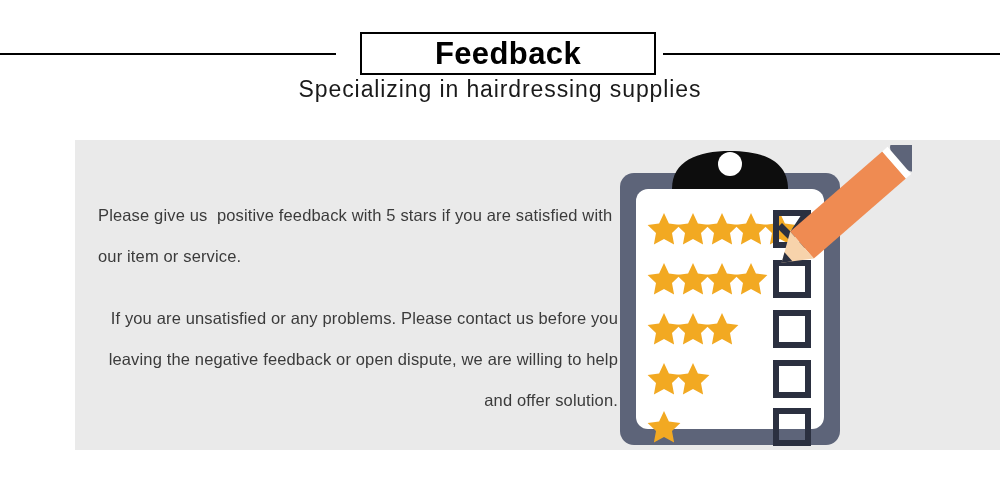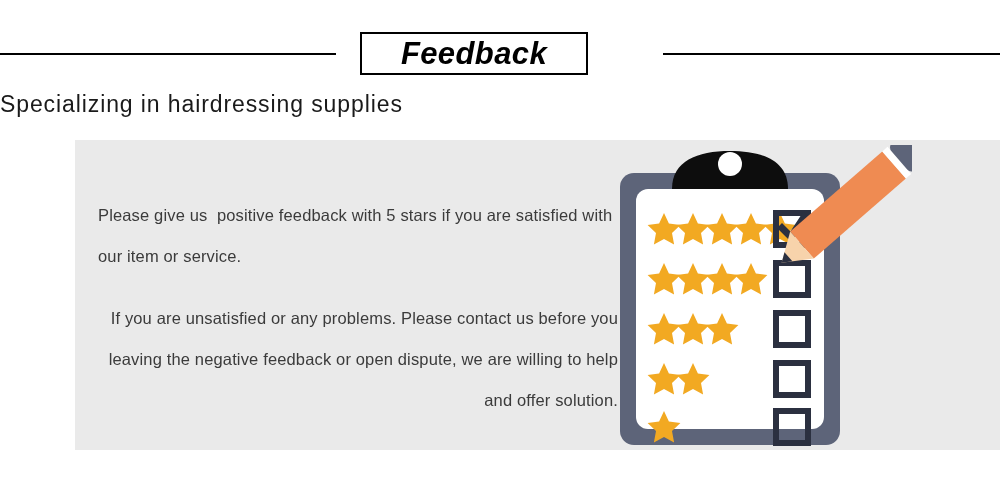--- a/index.html
+++ b/index.html
@@ -30,43 +30,43 @@
     height: 2px;
     background: #000000;
   }
   #rule-left  { left: 0px;   width: 336px; }
   #rule-right { left: 663px; width: 337px; }
 
   #title-box {
     position: absolute;
     left: 360px;
     top: 32px;
-    width: 228px;
+    width: 296px;
     height: 43px;
     border: 2px solid #000000;
     box-sizing: border-box;
     display: flex;
     align-items: center;
     justify-content: center;
     background: #ffffff;
-    font-style: italic;
   }
   #title-text {
     font-size: 31px;
     font-weight: 700;
     letter-spacing: 0.4px;
     color: #000000;
     line-height: 1;
   }
 
   #subtitle {
     position: absolute;
     left: 0;
-    top: 91px;
+    top: 76px;
     width: 1000px;
+    text-align: center;
     font-size: 23px;
     font-weight: 400;
     letter-spacing: 0.9px;
     color: #1a1a1a;
   }
 
   
   #panel {
     position: absolute;
     left: 75px;

